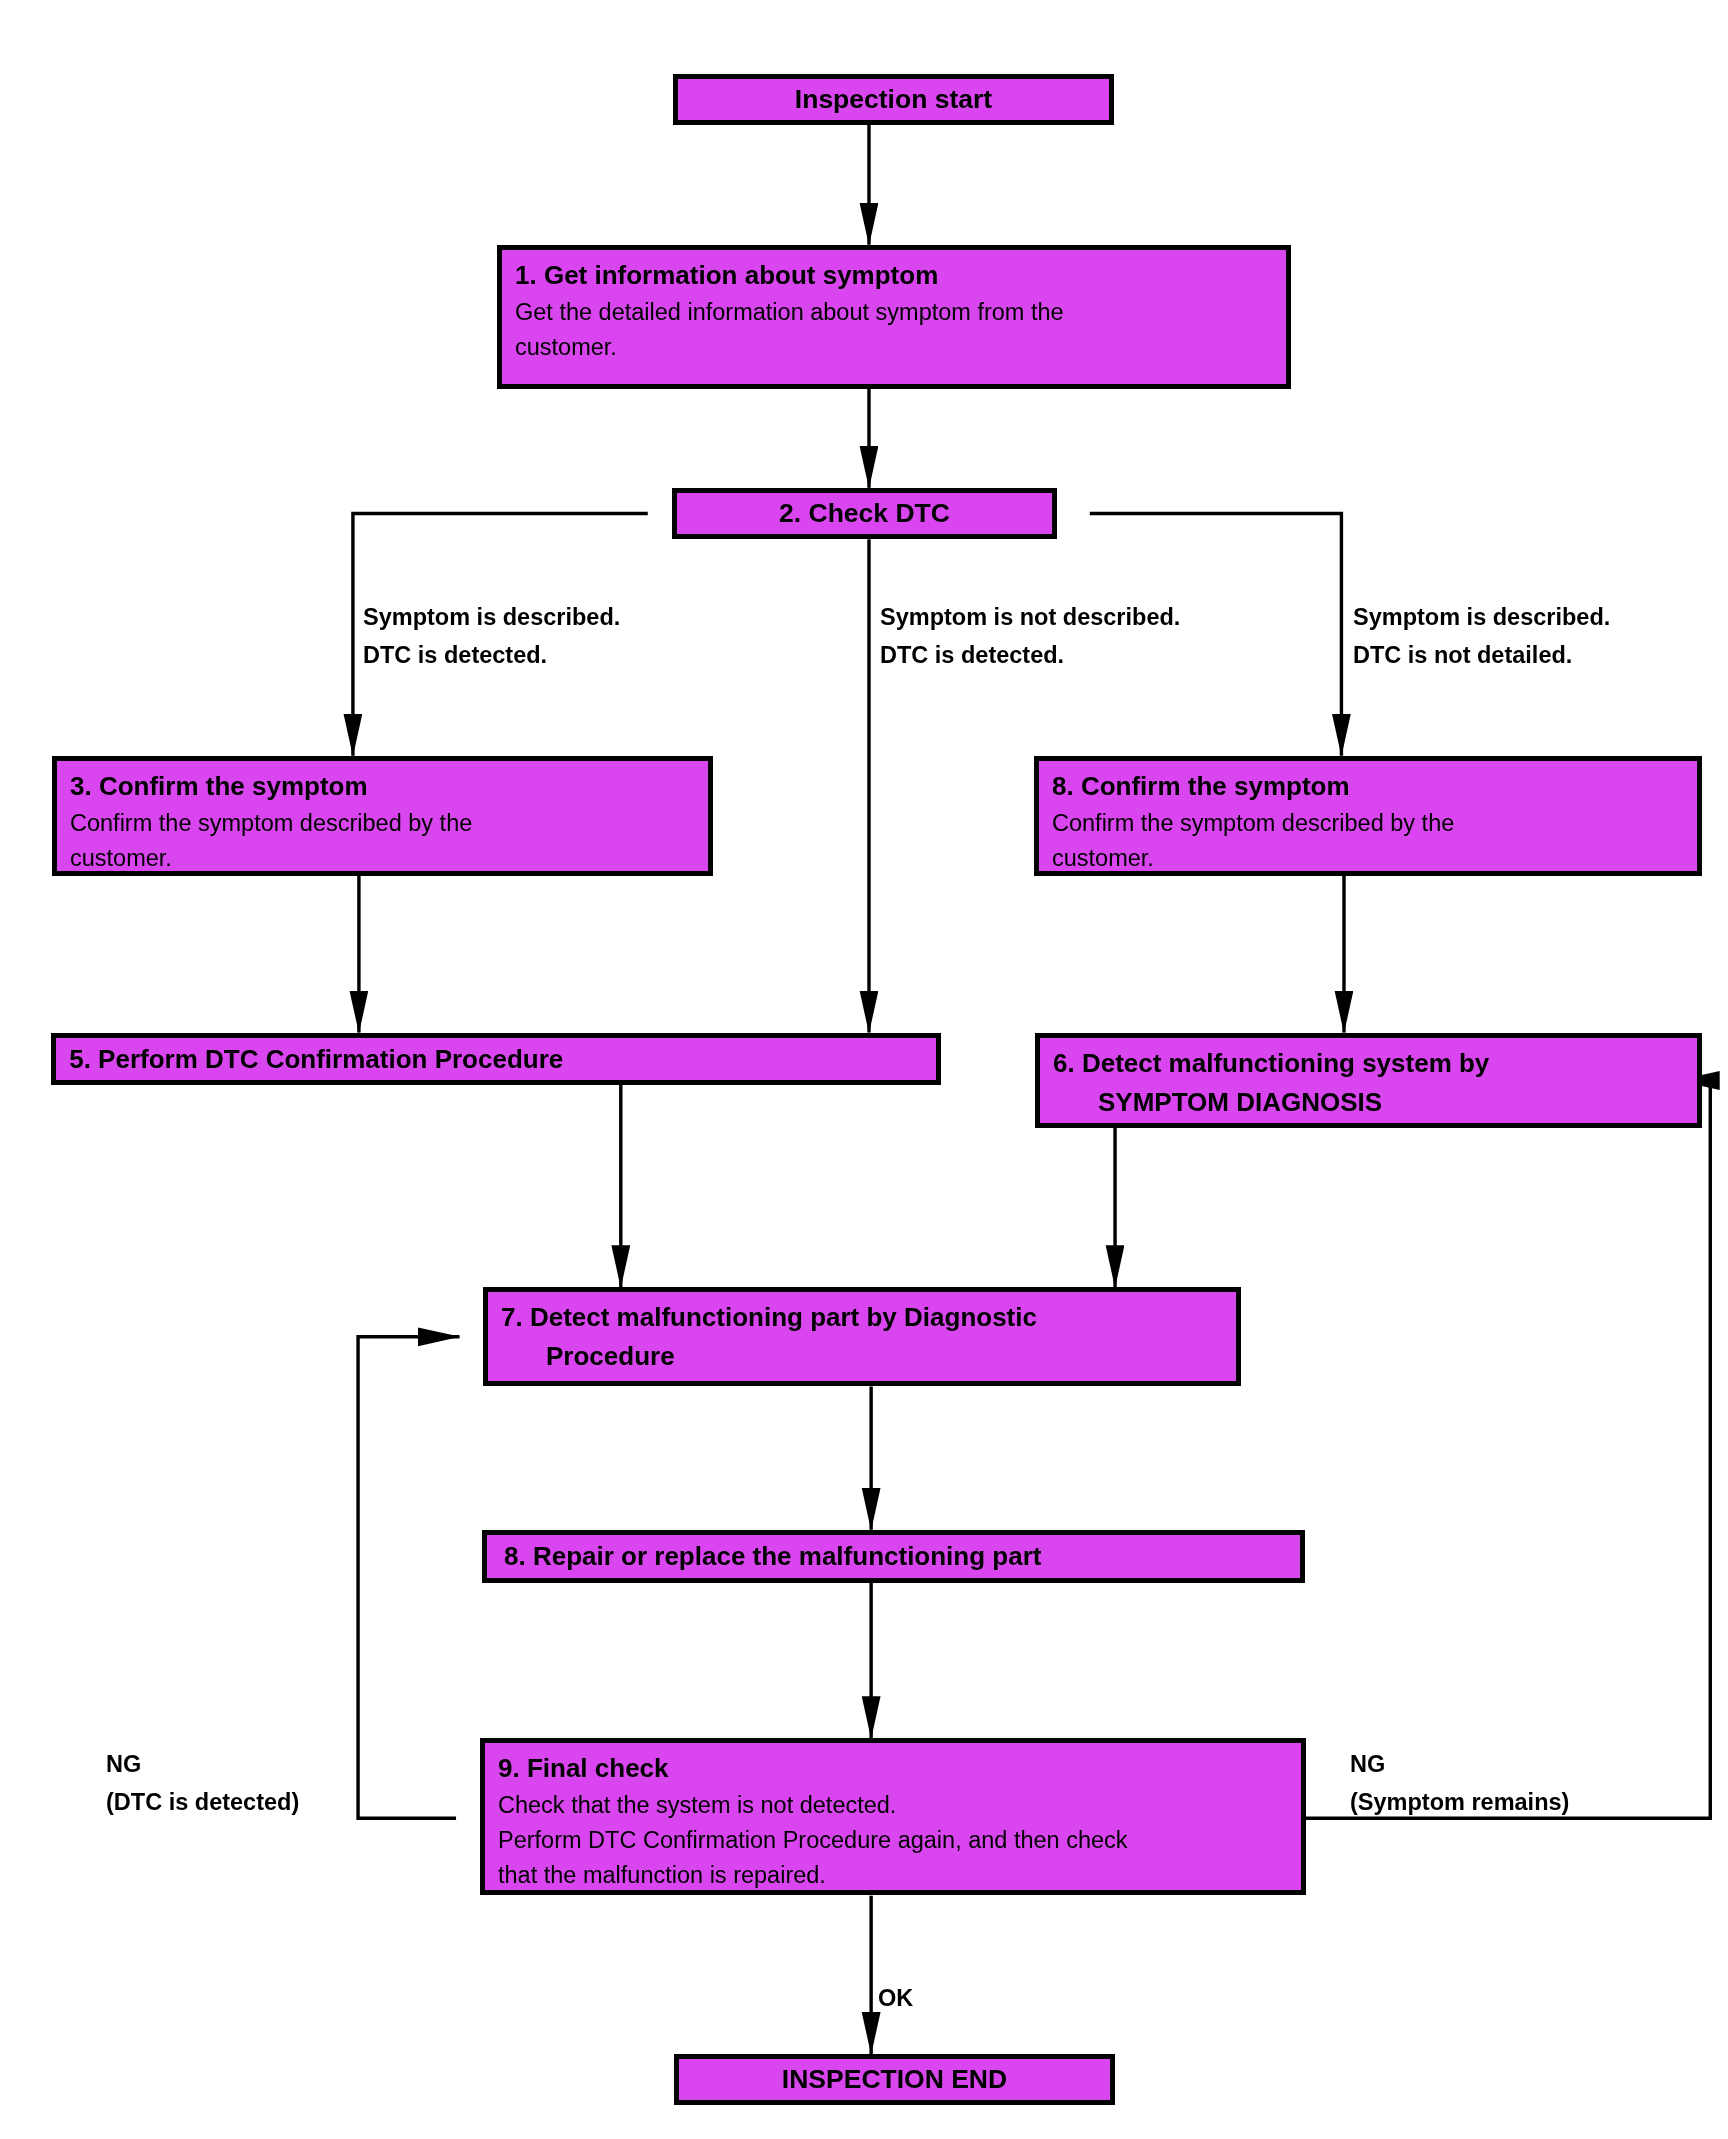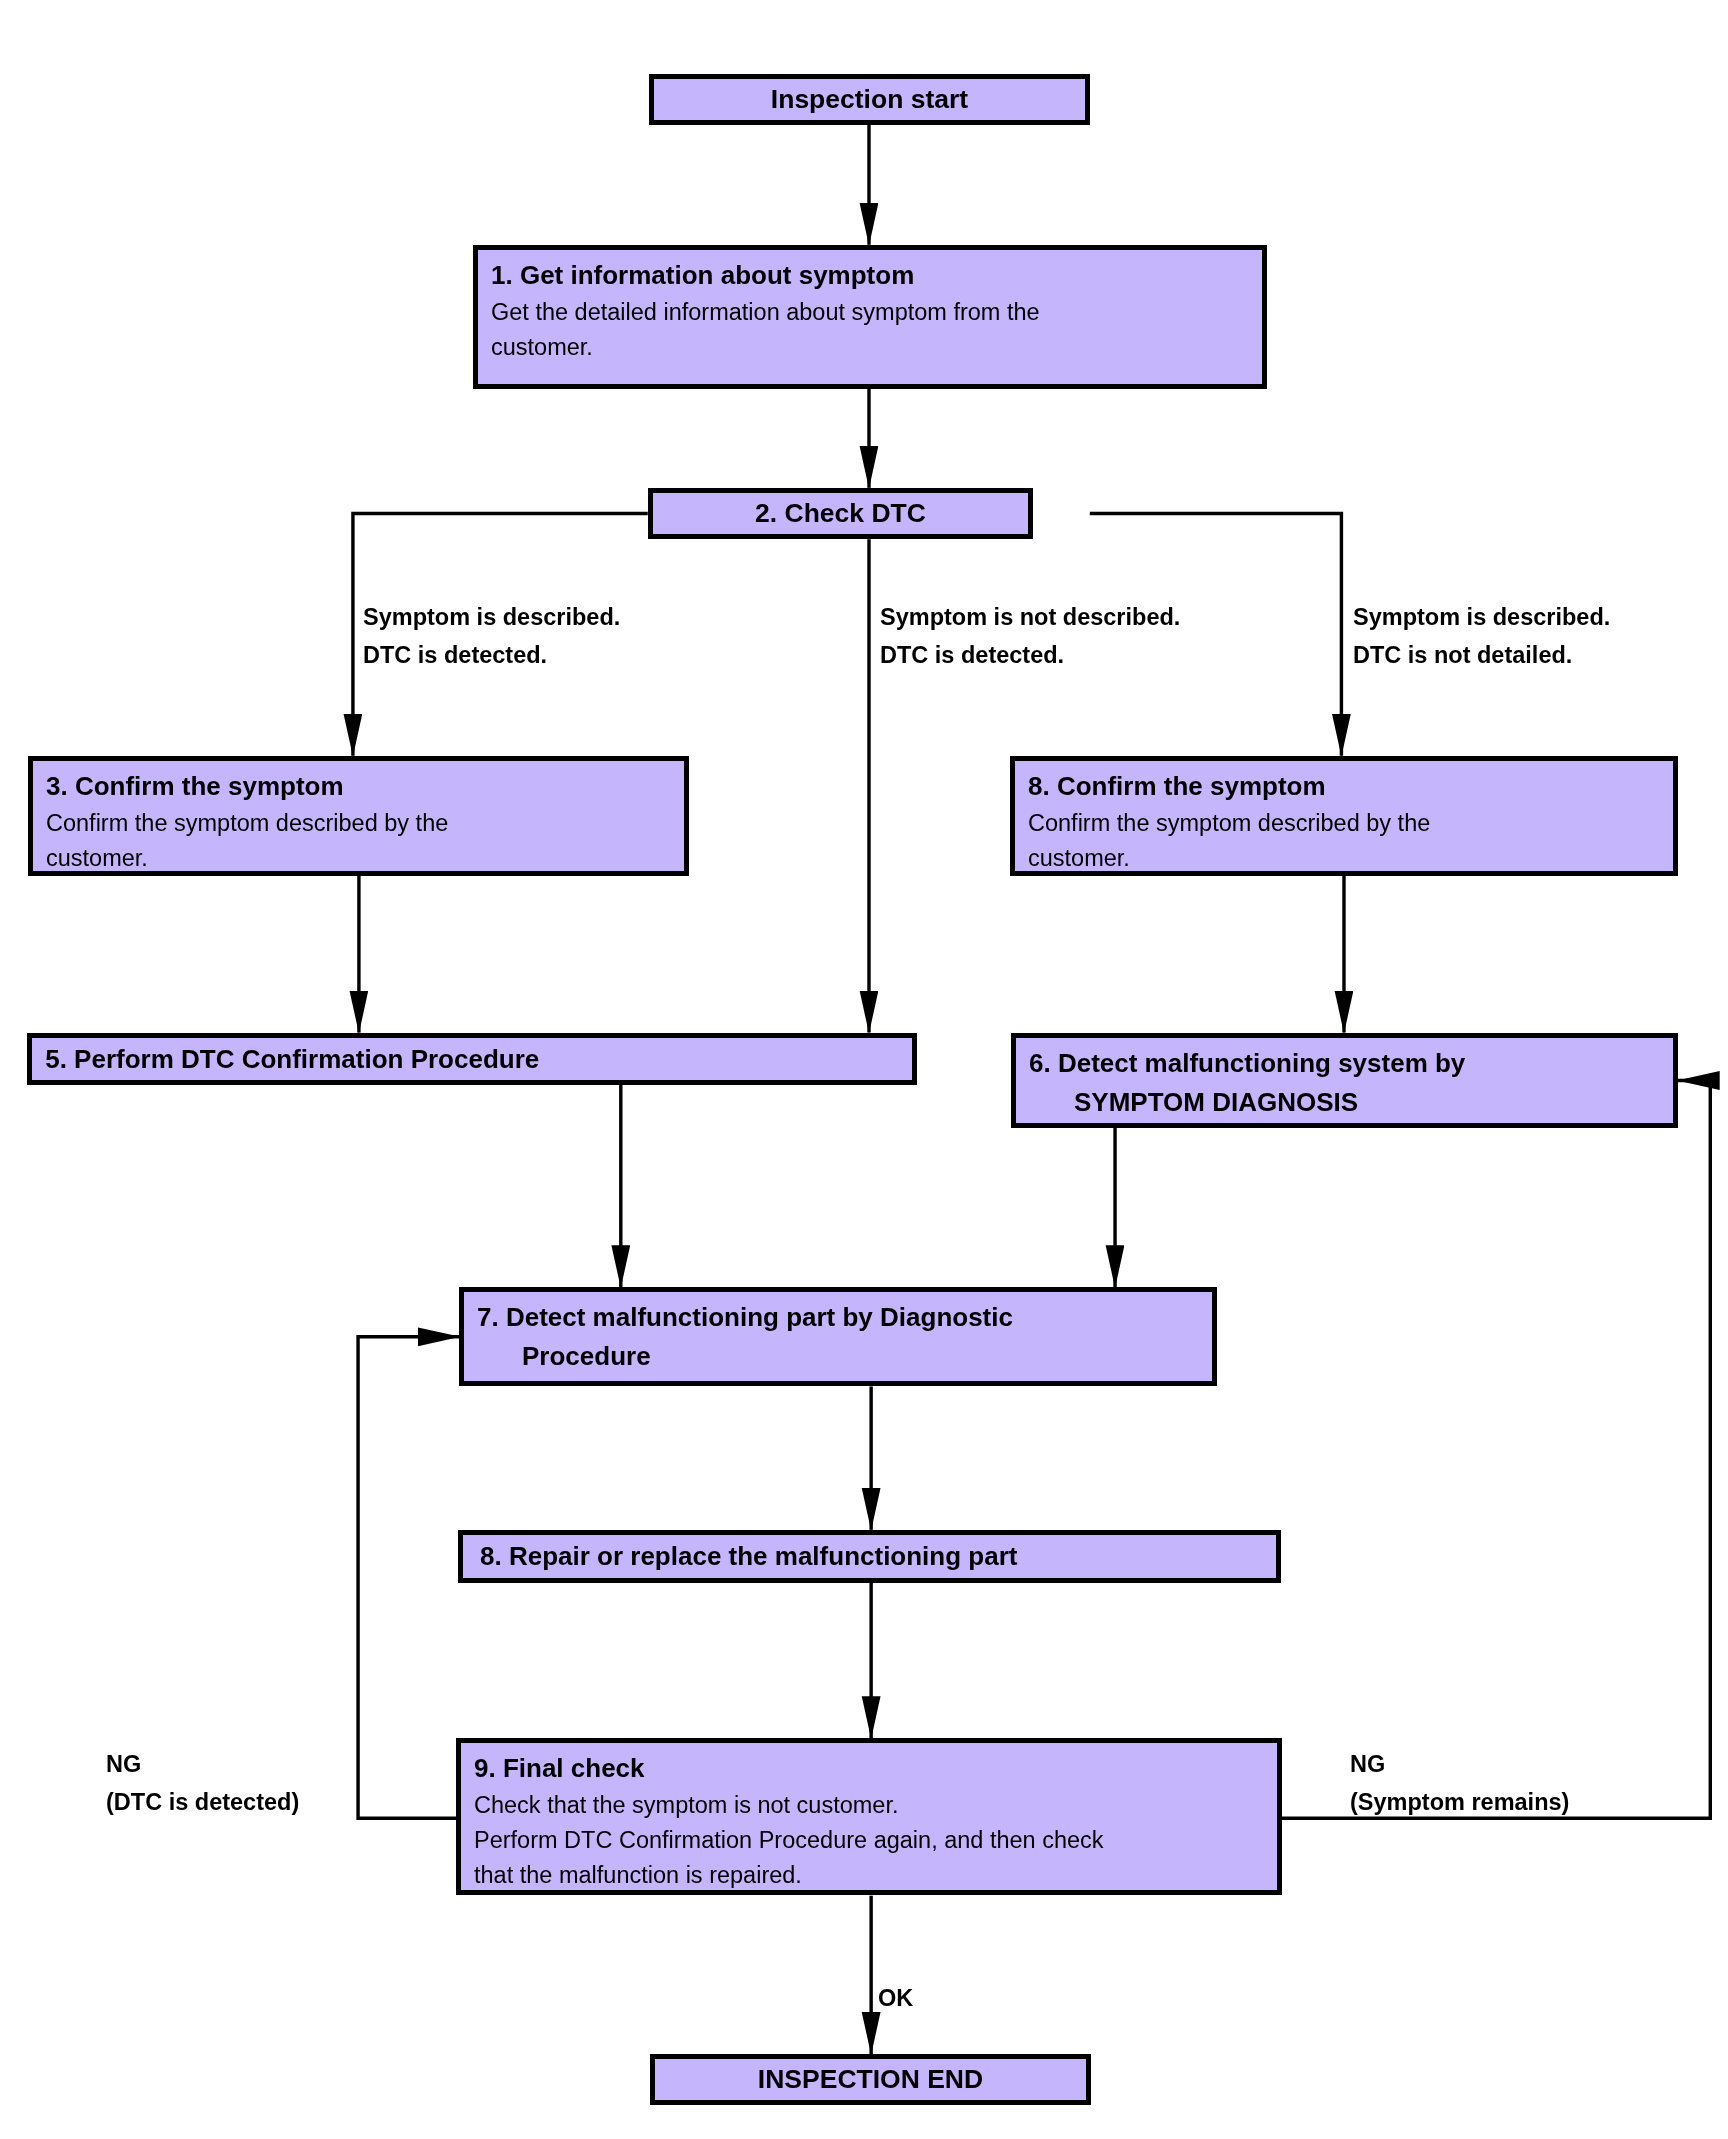--- a/index.html
+++ b/index.html
@@ -19,21 +19,22 @@
     position: absolute;
     left: 0;
     top: 0;
     width: 1729px;
     height: 2342px;
   }
   .node {
     position: absolute;
     box-sizing: border-box;
     border: 5.1px solid #000000;
-    background: #c4b5fd;
+    background: #d946ef;
+    margin-left: 24px;
   }
   .node.center {
     display: flex;
     align-items: center;
     justify-content: center;
   }
   .node.vcenter {
     display: flex;
     align-items: center;
     justify-content: flex-start;
@@ -147,21 +148,21 @@
     <div class="title">7. Detect malfunctioning part by Diagnostic</div>
     <div class="title title-indent">Procedure</div>
   </div>
 
   <div class="node vcenter" style="left:458px; top:1530px; width:823px; height:53px; padding-left:17px;">
     <span class="title">8. Repair or replace the malfunctioning part</span>
   </div>
 
   <div class="node pad-box" style="left:456px; top:1738px; width:826px; height:157px;">
     <div class="title">9. Final check</div>
-    <div class="body-text maxw-1500">Check that the symptom is not customer.</div>
+    <div class="body-text maxw-1500">Check that the system is not detected.</div>
     <div class="body-text maxw-1500">Perform DTC Confirmation Procedure again, and then check that the malfunction is repaired.</div>
   </div>
 
   <div class="node center" style="left:650px; top:2054px; width:441px; height:51px;">
     <span class="t-big">INSPECTION END</span>
   </div>
 
   <div class="edge-label" style="left:363px; top:598px;">
     <div>Symptom is described.</div>
     <div>DTC is detected.</div>

